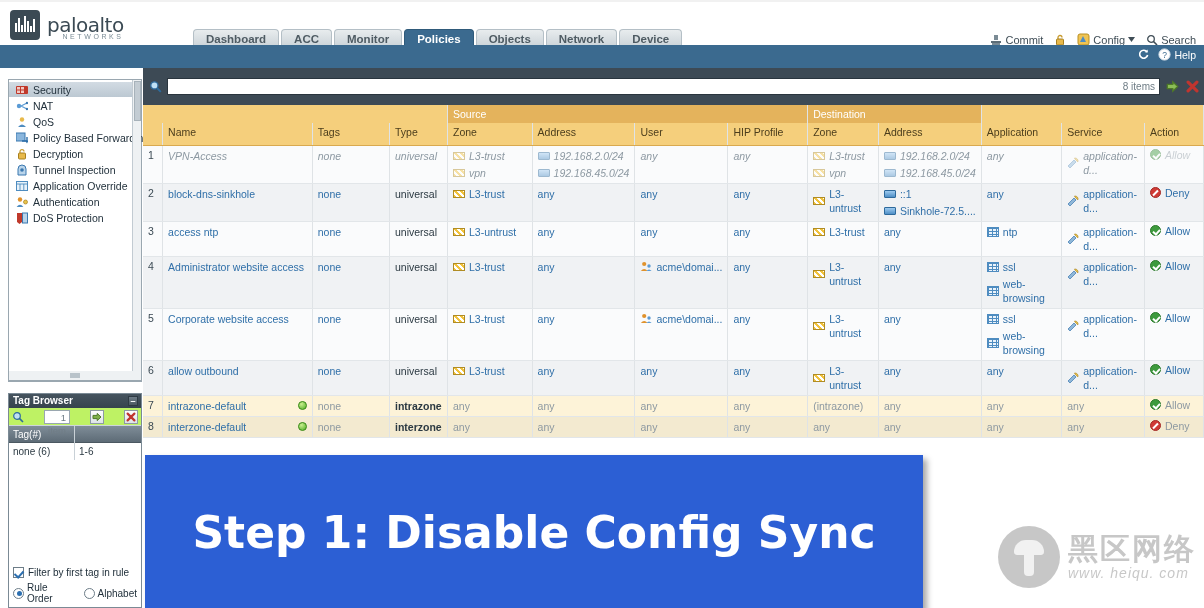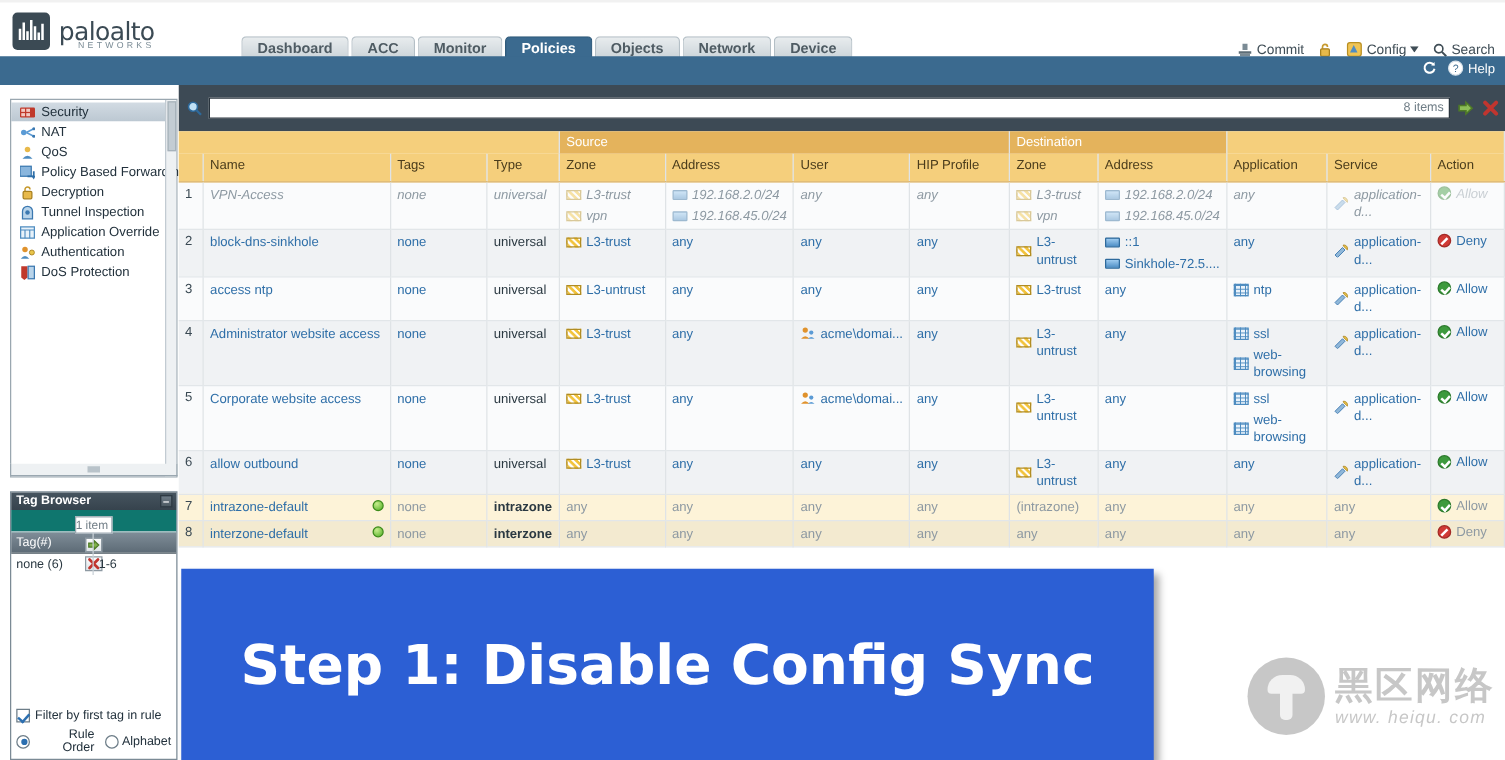--- a/index.html
+++ b/index.html
@@ -105,22 +105,22 @@
   .tb-title {
     height:14px; background:linear-gradient(#46545f,#36434d); color:#fff;
     font-size:10px; padding-left:4px; line-height:14px; position:relative;font-weight:bold;
   }
   .tb-min {
     position:absolute; right:3px; top:2px; width:10px; height:10px;
     background:linear-gradient(#6e7c87,#4b5861); border:1px solid #2e3a43;
     color:#fff; font-size:9px; line-height:8px; text-align:center; cursor:pointer;
   }
   .tb-search {
-    height:18px; display:flex; align-items:center; gap:3px; padding:2px 3px;
-    background:#0f766e; border-bottom:1px solid #cdd5da;flex-direction:column;
+    height:18px; display:flex; align-items:center; gap:20px; padding:2px 3px;
+    background:#bef264; border-bottom:1px solid #cdd5da;
   }
   .tb-input {
     flex:1; height:14px; border:1px solid #9aa7b0; background:#fff;
     font-size:9.5px; color:#707d86; text-align:right; padding-right:3px; line-height:13px;
   }
   .tb-btn { width:14px; height:14px; border:1px solid #8e9aa3; background:linear-gradient(#fdfdfd,#dde3e7);
     display:flex; align-items:center; justify-content:center; cursor:pointer; }
   .tb-head {
     display:flex; height:17px; background:linear-gradient(#7f8d98,#5d6b76);
     color:#fff; font-size:10px; border-bottom:1px solid #4b5861;flex-direction:column;
@@ -137,21 +137,21 @@
     position:relative; flex:0 0 11px; }
   .chkbox.on::after {
     content:""; position:absolute; left:2px; top:1px; width:4px; height:7px;
     border:solid #2c6fb0; border-width:0 2px 2px 0; transform:rotate(42deg);
   }
   .tb-radios { display:flex; align-items:center; gap:8px; margin-top:4px; font-size:10px; color:#22313c; }
   .radio { width:11px; height:11px; border:1px solid #6d7d88; border-radius:50%; background:#fff;
     position:relative; flex:0 0 11px; }
   .radio.on::after { content:""; position:absolute; left:2.5px; top:2.5px; width:5px; height:5px;
     border-radius:50%; background:#2c6fb0; }
-  .tb-radios span { display:flex; align-items:center; gap:3px;text-align:right; }
+  .tb-radios span { display:flex; align-items:center; gap:3px; }
 
   
   .main { position:absolute; left:143px; top:68px; width:1061px; height:540px; background:#ffffff; }
 
   .searchbar {
     position:absolute; left:0; top:0; width:1061px; height:37px;
     background:#3d4a55;
     display:flex; align-items:center; padding:0 4px; gap:4px;
   }
   .search-input {

